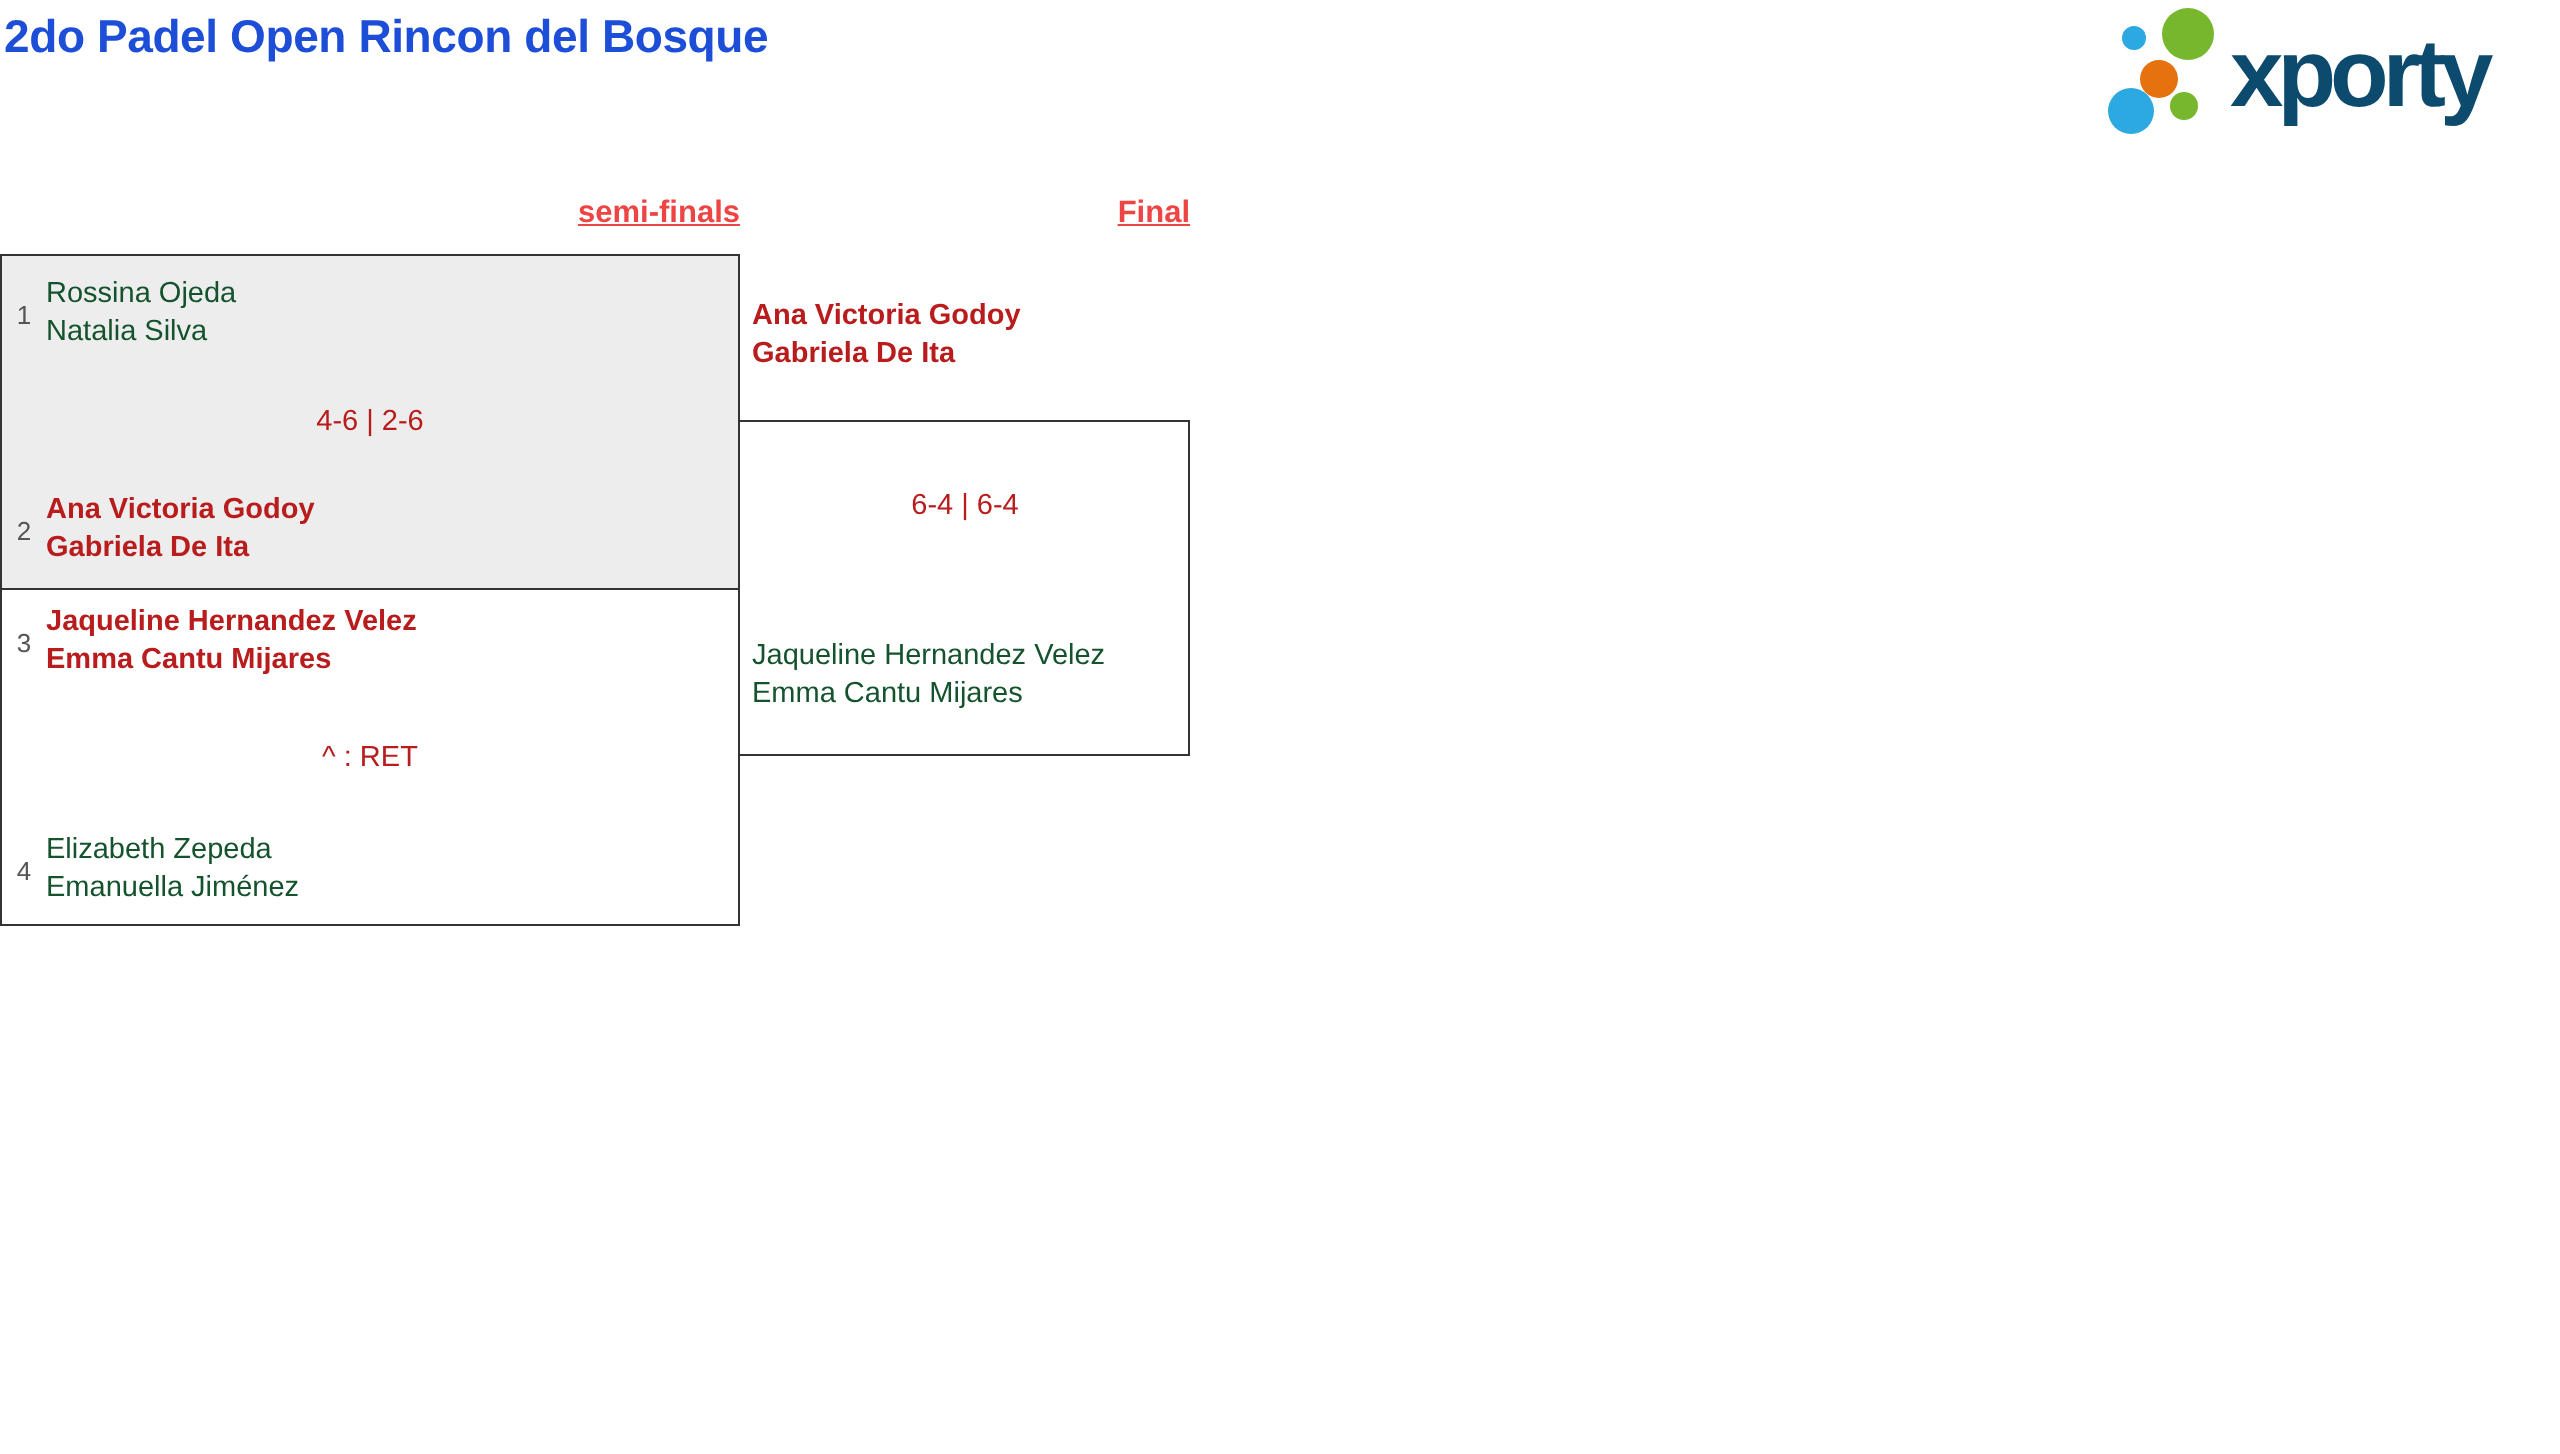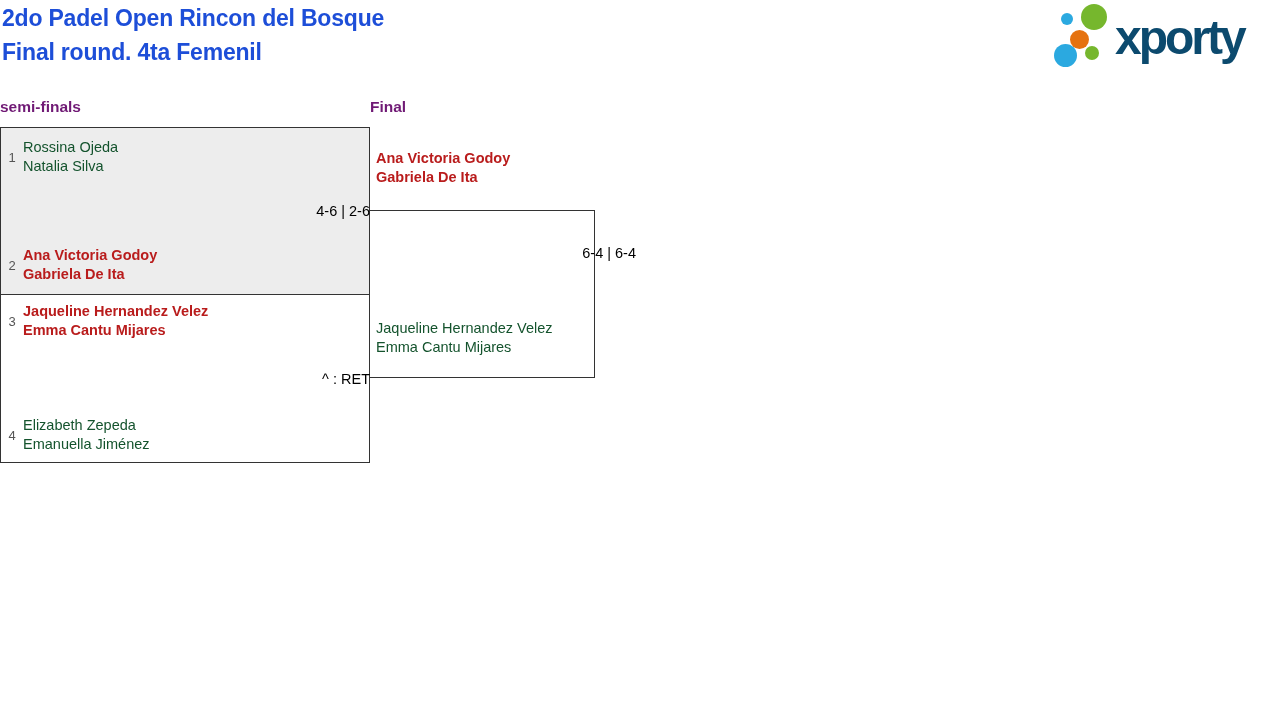--- a/index.html
+++ b/index.html
@@ -14,48 +14,47 @@
   .dot{position:absolute;border-radius:50%;}
   .dot-blue-sm {left:1061px;top:13px;width:12px;height:12px;background:#2BA9E0;}
   .dot-green-lg{left:1081px;top:4px; width:26px;height:26px;background:#76B72D;}
   .dot-orange  {left:1070px;top:30px;width:19px;height:19px;background:#E5720F;}
   .dot-blue-lg {left:1054px;top:44px;width:23px;height:23px;background:#2BA9E0;}
   .dot-green-sm{left:1085px;top:46px;width:14px;height:14px;background:#76B72D;}
   .wordmark{position:absolute;left:1115px;top:14px;font-size:48px;line-height:48px;
             font-weight:800;color:#0c4a6e;letter-spacing:-3px;}
   
   .col-header{position:absolute;top:98px;font-size:15.5px;font-weight:700;
-              text-align:left;color:#701a75;}
+              text-align:right;color:#ef4444;text-decoration:underline;}
   .col-sf{left:0;width:370px;}
   .col-f {left:370px;width:225px;}
   
   .box{position:absolute;box-sizing:border-box;border:1px solid #333333;}
   .box-sf1{left:0;top:127px;width:370px;height:168px;background:#EDEDED;}
   .box-sf2{left:0;top:294px;width:370px;height:169px;background:#ffffff;}
   .box-final{left:369px;top:210px;width:226px;height:168px;background:transparent;}
   
   .team{position:absolute;display:flex;align-items:center;}
   .seed{width:14px;margin-left:5px;text-align:center;font-size:13px;color:#555;flex:0 0 auto;}
   .names{margin-left:4px;font-size:14.5px;line-height:19.3px;color:#14532d;}
   .winner .names{font-weight:700;color:#b91c1c;}
   .team-final{left:376px;}
   .team-final .names{margin-left:0;}
   
-  .score{position:absolute;text-align:right;font-size:14.5px;line-height:19px;color:#000000;}
+  .score{position:absolute;text-align:center;font-size:14.5px;line-height:19px;color:#b91c1c;}
   .score-sf{left:0;width:370px;}
   .score-final{left:369px;width:227px;}
 </style>
 </head>
 <body>
 
 <div id="page">
 
   <div class="title">
     <div>2do Padel Open Rincon del Bosque</div>
-    <div>Final round. 4ta Femenil</div>
   </div>
 
   <div>
     <div class="dot dot-blue-sm"></div>
     <div class="dot dot-green-lg"></div>
     <div class="dot dot-orange"></div>
     <div class="dot dot-blue-lg"></div>
     <div class="dot dot-green-sm"></div>
     <div class="wordmark">xporty</div>
   </div>
@@ -98,21 +97,21 @@
       <div>Emanuella Jiménez</div>
     </div>
   </div>
 
   <div class="team team-final winner" style="top:149px;">
     <div class="names">
       <div>Ana Victoria Godoy</div>
       <div>Gabriela De Ita</div>
     </div>
   </div>
-  <div class="score score-final" style="top:244px;padding-left:40px;">6-4 | 6-4</div>
+  <div class="score score-final" style="top:244px;">6-4 | 6-4</div>
   <div class="team team-final" style="top:319px;">
     <div class="names">
       <div>Jaqueline Hernandez Velez</div>
       <div>Emma Cantu Mijares</div>
     </div>
   </div>
 
 </div>
 
 </body></html>

